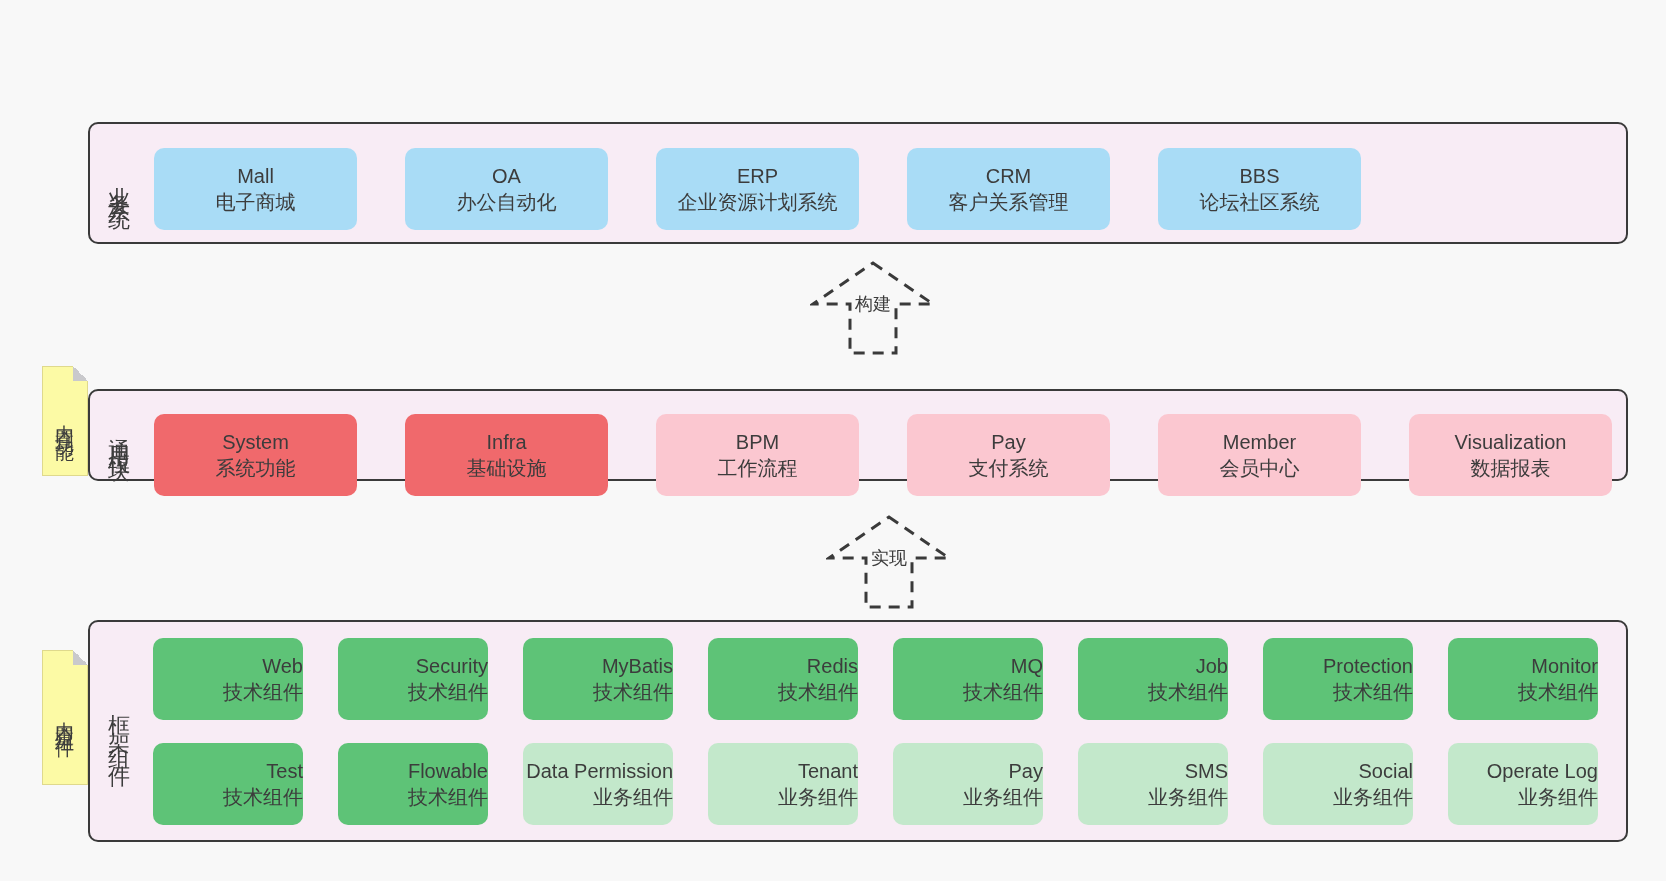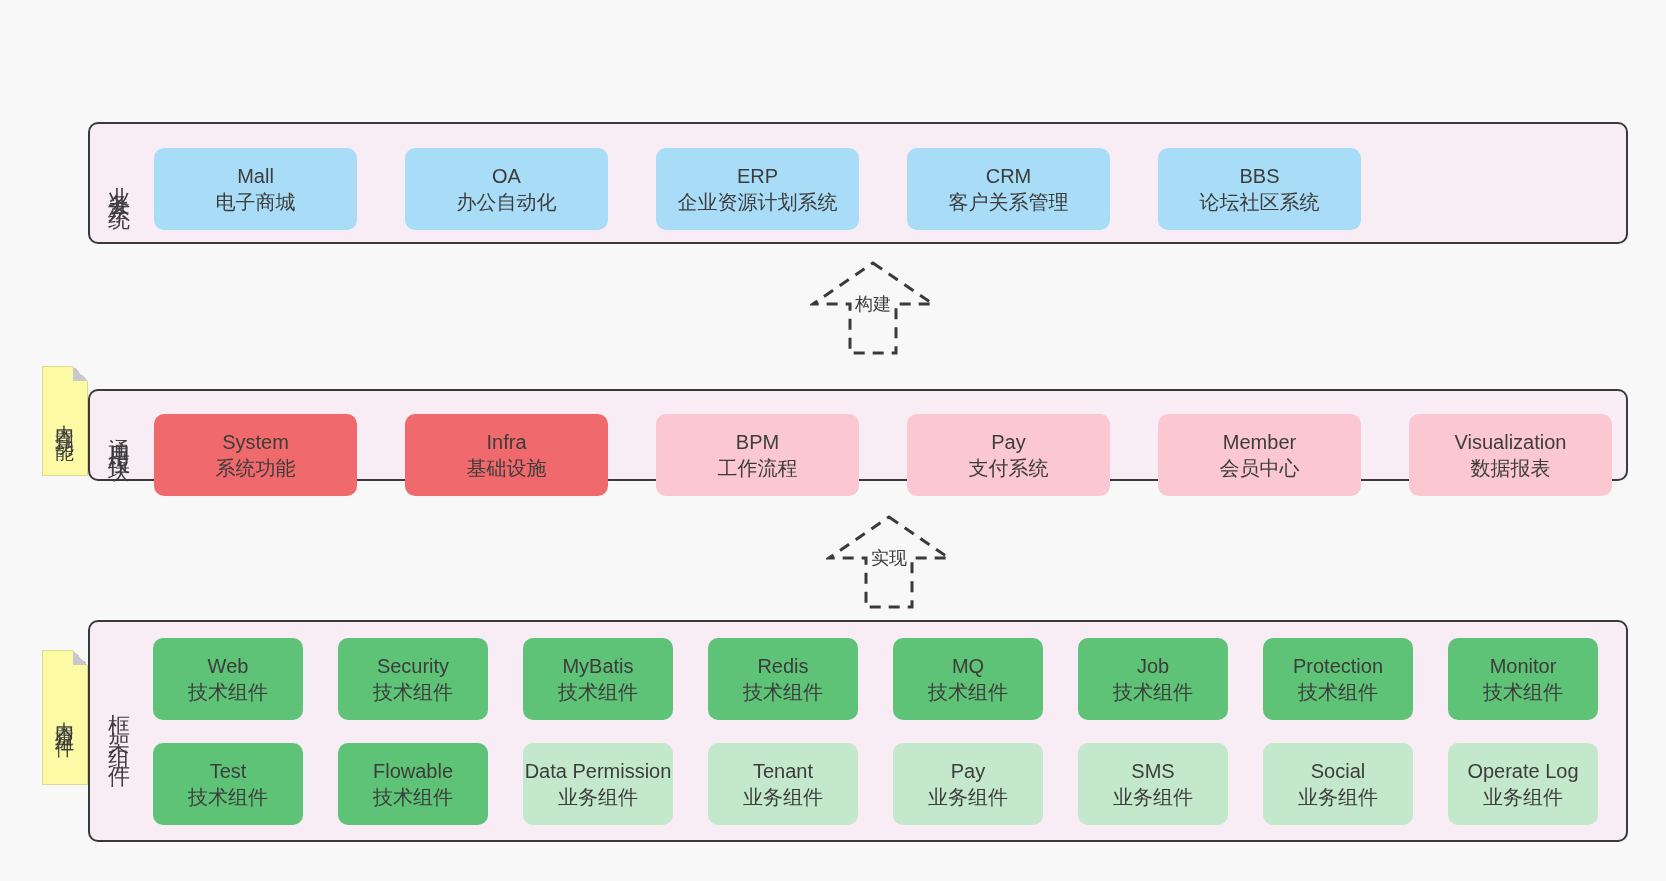--- a/index.html
+++ b/index.html
@@ -28,21 +28,21 @@
   .row{display:flex;}
   .row6{margin:24px 0 0 64px;gap:48px;}
   .row8{margin-left:63px;gap:35px;}
   .rows8{display:flex;flex-direction:column;gap:23px;margin-top:16px;}
   .box{
     height:82px;border-radius:10px;flex:0 0 auto;
     display:flex;flex-direction:column;align-items:center;justify-content:center;
     text-align:center;font-size:20px;line-height:26px;
   }
   .w6{width:203px;}
-  .w8{width:150px;}
+  .w8{width:150px;align-items:flex-end;}
   .blue{background:var(--blue,#a9dcf6);}
   .red{background:var(--red,#f0696c);}
   .pink{background:var(--pink,#fbc7d0);}
   .gdark{background:var(--green_dark,#5ec377);}
   .glight{background:var(--green_light,#c3e8cb);}
   .sticky{
     position:absolute;left:42px;width:46px;box-sizing:border-box;z-index:3;
     background:var(--sticky_yellow,#fcfaa5);
     border:1px solid #dfd98c;
     display:flex;align-items:center;justify-content:center;

